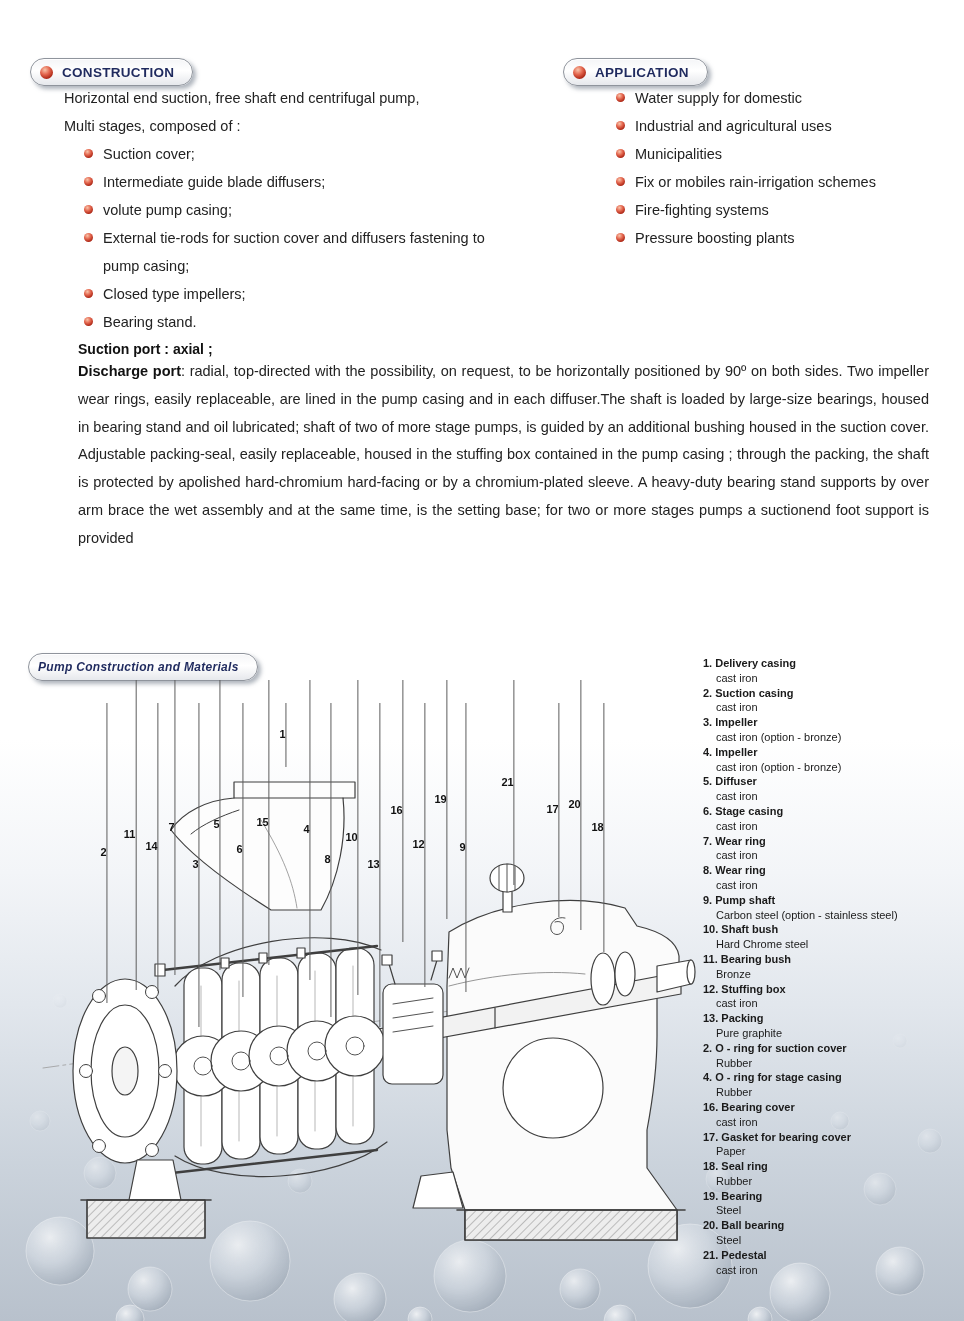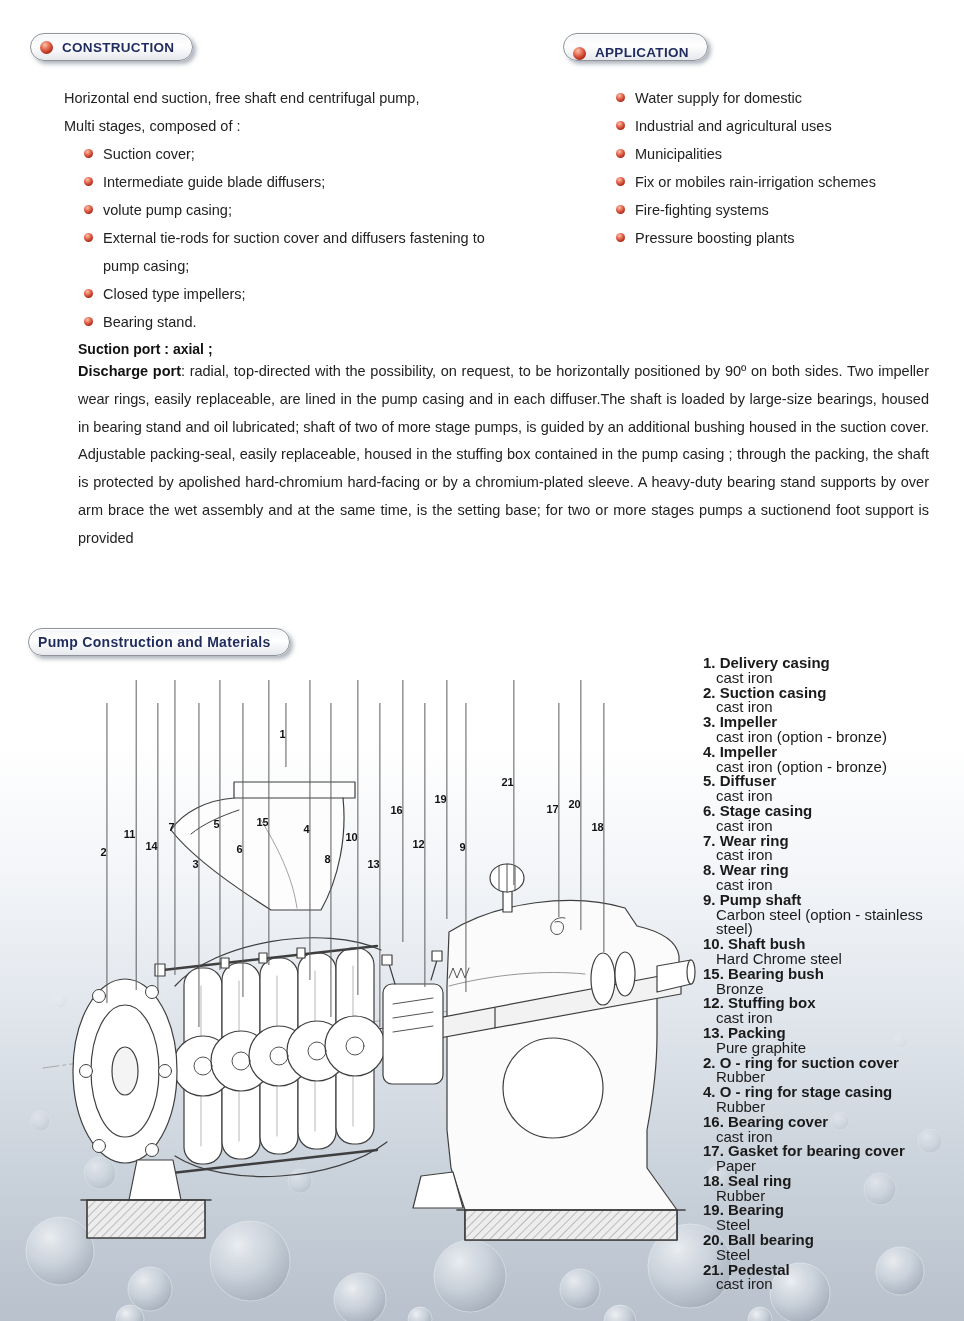--- a/index.html
+++ b/index.html
@@ -15,26 +15,26 @@
   .bg-droplets{position:absolute;left:0;top:821px;z-index:0;}
 
   
   .badge{
     position:absolute;z-index:2;
     display:inline-flex;align-items:center;gap:9px;
     height:26px;padding:0 18px 0 9px;
     border:1px solid #8f949c;border-radius:14px;
     background:linear-gradient(180deg,#f4f5f7 0%,#ffffff 45%,#e6e8ec 100%);
     box-shadow:3px 3px 4px rgba(110,120,135,.55), inset 0 1px 1px #ffffff;
-    font-weight:bold;color:#1f2a5e;white-space:nowrap;
+    font-weight:bold;color:#1f2a5e;white-space:nowrap;margin-top:25px;
   }
   .badge-label{font-size:13.5px;letter-spacing:.3px;}
-  .materials-badge .badge-label{font-size:14px;}
+  .materials-badge .badge-label{font-size:12px;font-style:italic;}
   .construction-badge{left:30px;top:33px;}
-  .application-badge{left:563px;top:33px;align-items:flex-end;}
+  .application-badge{left:563px;top:33px;}
   .materials-badge{left:28px;top:628px;}
 
   .ball{
     border-radius:50%;
     background:radial-gradient(circle at 38% 30%,#f8c4aa 0%,#e4674f 38%,#b02a18 72%,#7c150a 100%);
     flex:0 0 auto;
   }
   .badge-ball{width:13px;height:13px;}
   .item-ball{width:9px;height:9px;margin-top:9px;}
 
@@ -47,21 +47,21 @@
   .bullet-text{display:block;}
 
   .suction-port{position:absolute;left:78px;top:341px;font-size:14px;font-weight:bold;color:#111;z-index:2;}
   .discharge-para{
     position:absolute;left:78px;top:358px;width:851px;margin:0;
     font-size:14.5px;line-height:27.8px;text-align:justify;z-index:2;
   }
   .discharge-para b{color:#111;}
 
   
-  .parts-list{position:absolute;left:703px;top:656px;width:258px;font-size:15px;line-height:14.8px;color:#1a1a1a;z-index:3;}
+  .parts-list{position:absolute;left:703px;top:656px;width:258px;font-size:11px;line-height:14.8px;color:#1a1a1a;z-index:3;}
   .part-name{font-weight:bold;}
   .part-mat{padding-left:13px;}
 
   
   .callout-row{position:absolute;left:0;width:964px;height:0;z-index:4;}
   .row1{top:679px;}
   .row2{top:702px;}
   .callout{position:absolute;top:0;transform:translateX(-50%);display:flex;align-items:center;}
   .callout-num{font-size:11px;font-weight:bold;line-height:13px;color:#111;}
   .callout-line{width:1px;background:#5d5d5d;margin-top:1px;}
@@ -246,21 +246,21 @@
         <div class="part-name"><span>9.</span> <span>Pump shaft</span></div>
         <div class="part-mat">Carbon steel (option - stainless steel)</div>
       </div>
 
       <div class="part">
         <div class="part-name"><span>10.</span> <span>Shaft bush</span></div>
         <div class="part-mat">Hard Chrome steel</div>
       </div>
 
       <div class="part">
-        <div class="part-name"><span>15.</span> <span>Bearing bush</span></div>
+        <div class="part-name"><span>11.</span> <span>Bearing bush</span></div>
         <div class="part-mat">Bronze</div>
       </div>
 
       <div class="part">
         <div class="part-name"><span>12.</span> <span>Stuffing box</span></div>
         <div class="part-mat">cast iron</div>
       </div>
 
       <div class="part">
         <div class="part-name"><span>13.</span> <span>Packing</span></div>

